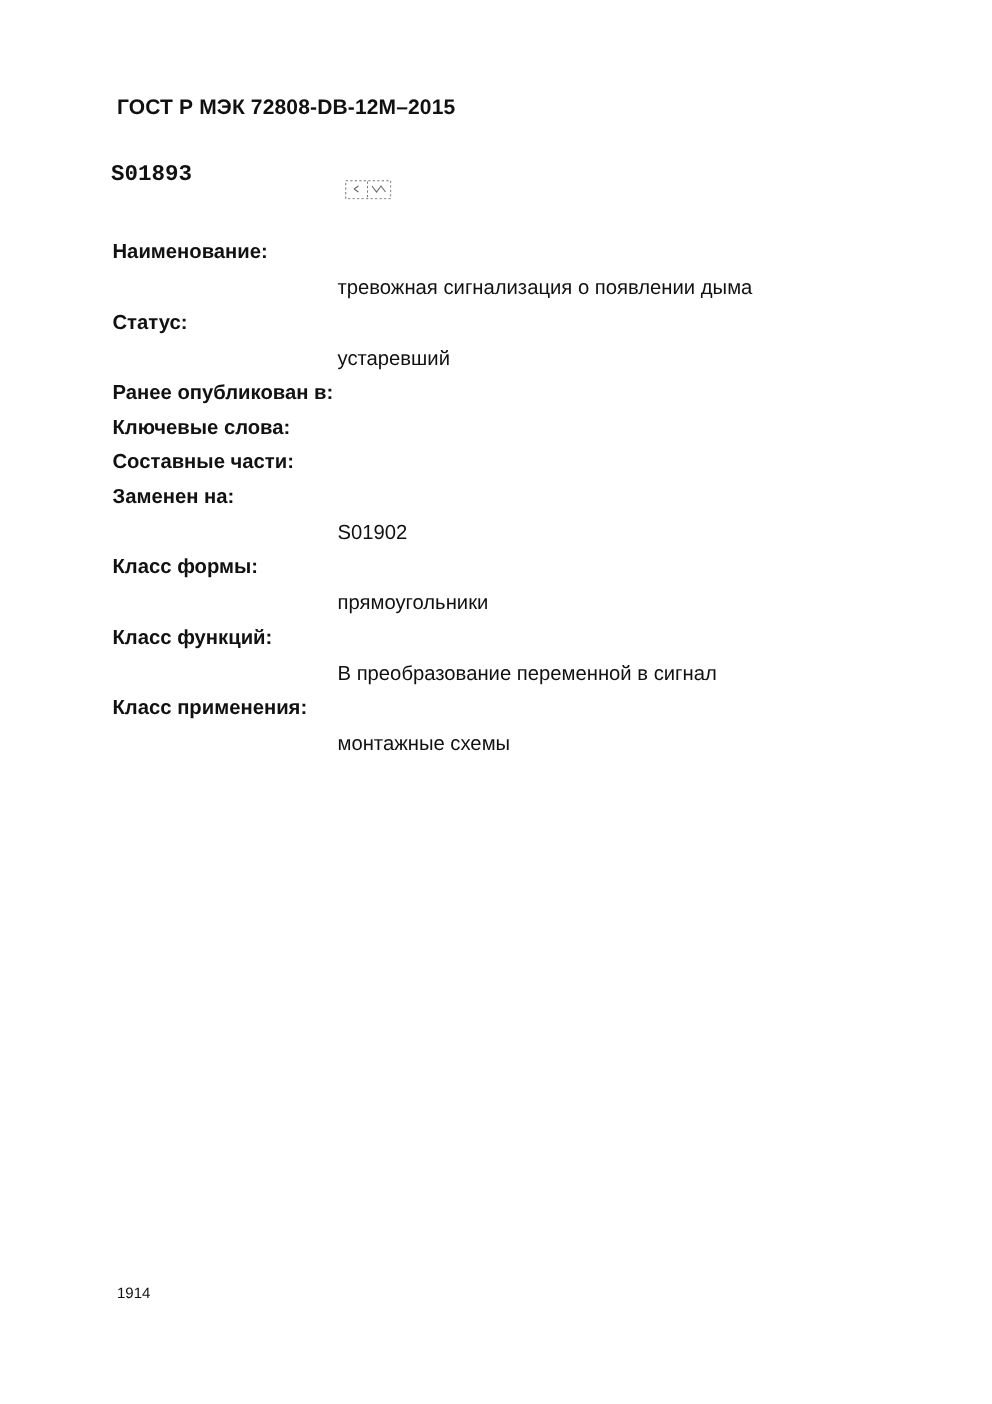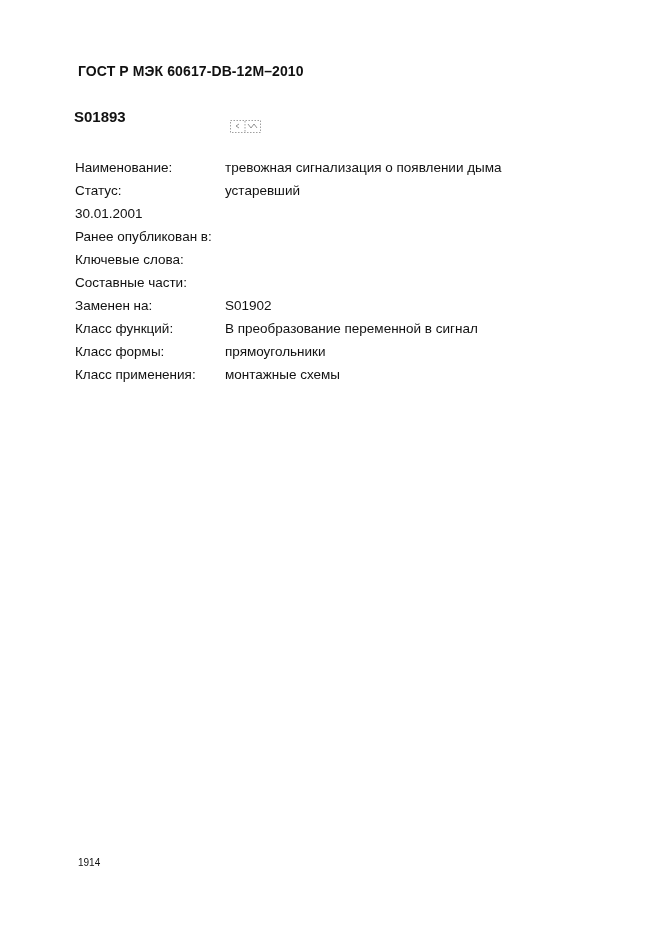--- a/index.html
+++ b/index.html
@@ -1,72 +1,71 @@
 <!DOCTYPE html>
 <html><head>
   <meta charset="utf-8">
   <style>
     html, body { margin: 0; padding: 0; background: #ffffff; }
     body { width: 661px; height: 936px; position: relative; overflow: hidden;
            font-family: "Liberation Sans", sans-serif; color: #111; }
     .header { position: absolute; left: 78px; top: 63px; font-size: 14px; font-weight: bold; letter-spacing: 0.1px; }
-    .symbol-id { position: absolute; left: 74px; top: 108px; font-size: 15px; font-weight: bold; }
+    .symbol-id { position: absolute; left: 74px; top: 108px; font-size: 15px; font-weight: bold; font-family: Liberation Mono, monospace; }
     .symbol-img { position: absolute; left: 230px; top: 120px; width: 31px; height: 13px; }
     .props { position: absolute; left: 75px; top: 156px; font-size: 13.5px; }
     .row { display: flex; line-height: 23px; }
-    .lbl { width: 150px; flex: 0 0 150px; }
-    .val { width: 350px; }
+    .lbl { width: 150px; flex: 0 0 150px; font-weight: bold; }
+    .val { width: 350px; margin-top: 24px; }
     .page-num { position: absolute; left: 78px; top: 857px; font-size: 10px; }
   </style>
 </head>
 <body>
 
-<div class="header">ГОСТ Р МЭК 60617-DB-12M–2010</div>
+<div class="header">ГОСТ Р МЭК 72808-DB-12M–2015</div>
 
 <div class="symbol-id">S01893</div>
 
 <svg class="symbol-img" viewBox="0 0 31 13">
   <rect x="0.5" y="0.5" width="30" height="12" fill="none" stroke="#777" stroke-width="0.7" stroke-dasharray="1.5,1.5"></rect>
   <line x1="15" y1="1" x2="15" y2="12" stroke="#777" stroke-width="0.7" stroke-dasharray="1.5,1.5"></line>
   <path d="M6 6 L9 4 M6 6 L9 8" stroke="#666" stroke-width="0.7" fill="none"></path>
   <path d="M18 4 L21 8 L24 4 L27 8" stroke="#666" stroke-width="0.7" fill="none"></path>
 </svg>
 
 <div class="props">
   <div class="row">
     <div class="lbl">Наименование:</div>
     <div class="val">тревожная сигнализация о появлении дыма</div>
   </div>
   <div class="row">
     <div class="lbl">Статус:</div>
     <div class="val">устаревший</div>
   </div>
   <div class="row">
-    <div class="val">30.01.2001</div>
   </div>
   <div class="row">
     <div class="lbl">Ранее опубликован в:</div>
   </div>
   <div class="row">
     <div class="lbl">Ключевые слова:</div>
   </div>
   <div class="row">
     <div class="lbl">Составные части:</div>
   </div>
   <div class="row">
     <div class="lbl">Заменен на:</div>
     <div class="val">S01902</div>
   </div>
   <div class="row">
+    <div class="lbl">Класс формы:</div>
+    <div class="val">прямоугольники</div>
+  </div>
+  <div class="row">
     <div class="lbl">Класс функций:</div>
     <div class="val">В преобразование переменной в сигнал</div>
-  </div>
-  <div class="row">
-    <div class="lbl">Класс формы:</div>
-    <div class="val">прямоугольники</div>
   </div>
   <div class="row">
     <div class="lbl">Класс применения:</div>
     <div class="val">монтажные схемы</div>
   </div>
 </div>
 
 <div class="page-num">1914</div>
 
 </body></html>

